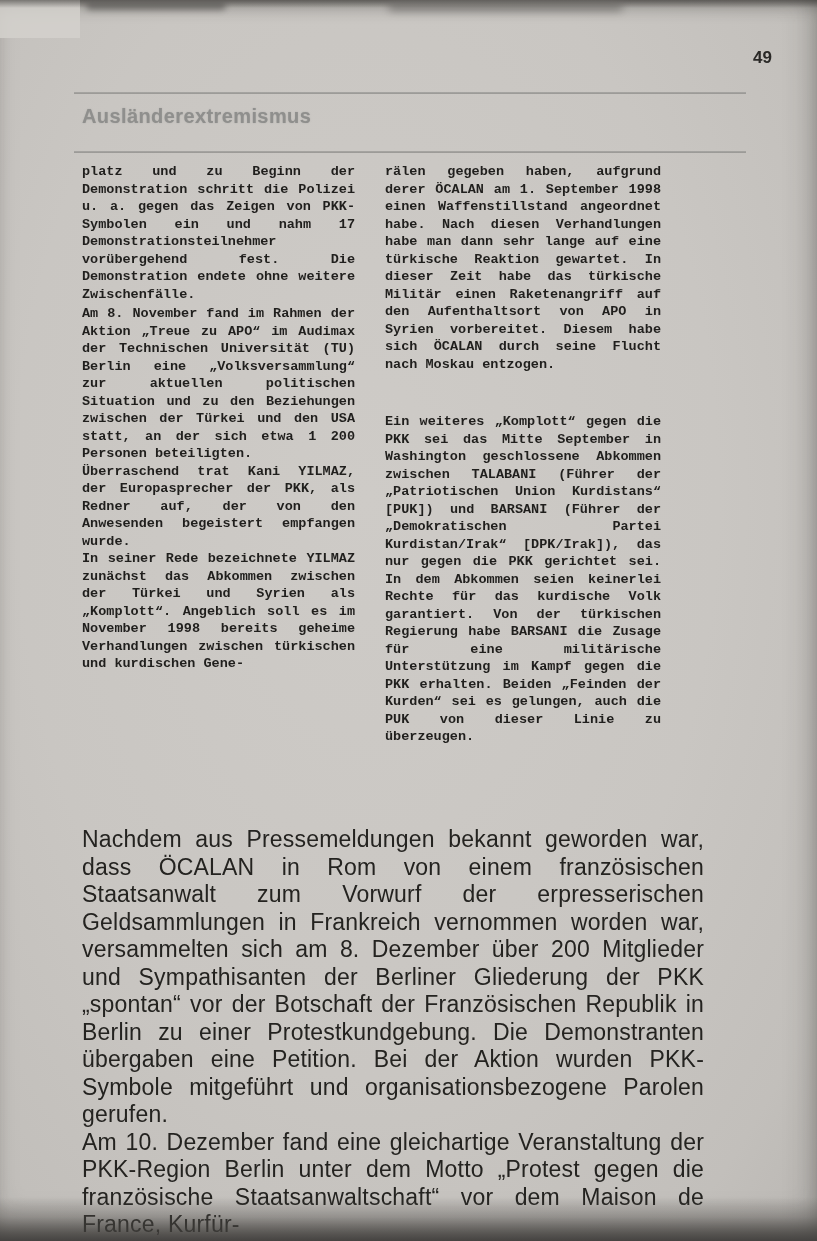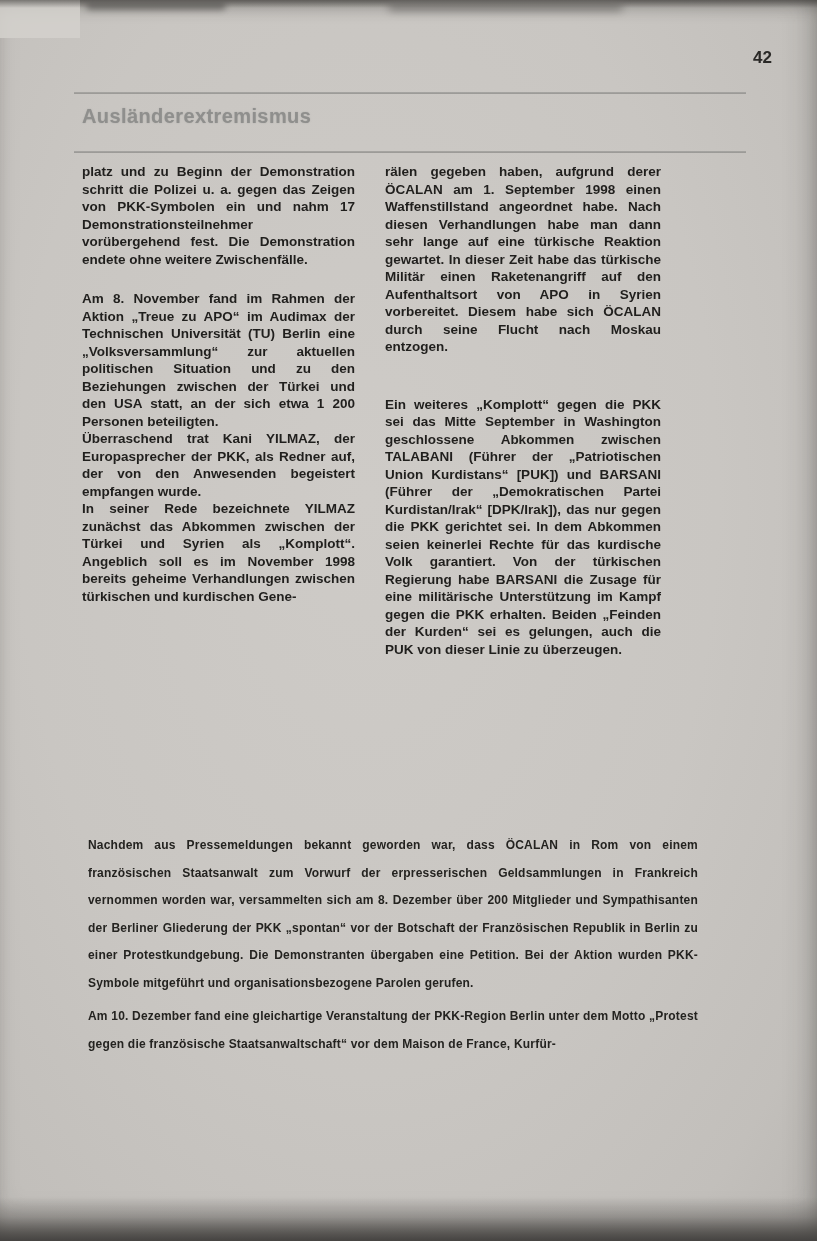--- a/index.html
+++ b/index.html
@@ -73,49 +73,50 @@
   }
   .col { flex: 0 0 auto; }
   .col-left  { width: 273px; }
   .col-right { width: 276px; }
   .cpara {
     margin: 0;
     font-size: 13.5px; line-height: 17.5px; font-weight: 700;
     text-align: justify;
     color: #201f1d;
     hyphens: auto;
+    font-family: Liberation Mono, monospace;
     -webkit-hyphens: auto;
   }
-  .cpara.gap    { margin-top: 22px; }
+  .cpara.gap    { margin-top: 2px; }
   .cpara.biggap { margin-top: 40px; }
 
   .body-block {
     position: absolute; top: 826px; left: 82px; width: 622px;
   }
   .bpara {
-    margin: 6px;
-    font-size: 12px; line-height: 27.5px; font-weight: 700;
+    margin: 0;
+    font-size: 23px; line-height: 27.5px; font-weight: 400;
     letter-spacing: 0.2px;
     text-align: justify;
     color: #242320;
     hyphens: auto;
     -webkit-hyphens: auto;
   }
 </style>
 </head>
 <body>
 
 <div class="scan">
 
   <div class="art-corner"></div>
   <div class="art-top-strip"></div>
   <div class="art-smudge-a"></div>
   <div class="art-smudge-b"></div>
 
-  <div class="page-number">42</div>
+  <div class="page-number">49</div>
 
   <div class="rule rule-top"></div>
 
   <div class="section-title">Ausländerextremismus</div>
 
   <div class="rule rule-mid"></div>
 
   <div class="columns">
     <div class="col col-left">
       <p class="cpara">platz und zu Beginn der Demonstration schritt die Polizei u. a. gegen das Zeigen von PKK-Symbolen ein und nahm 17 Demonstrationsteilnehmer vorübergehend fest. Die Demonstration endete ohne weitere Zwischenfälle.</p>

